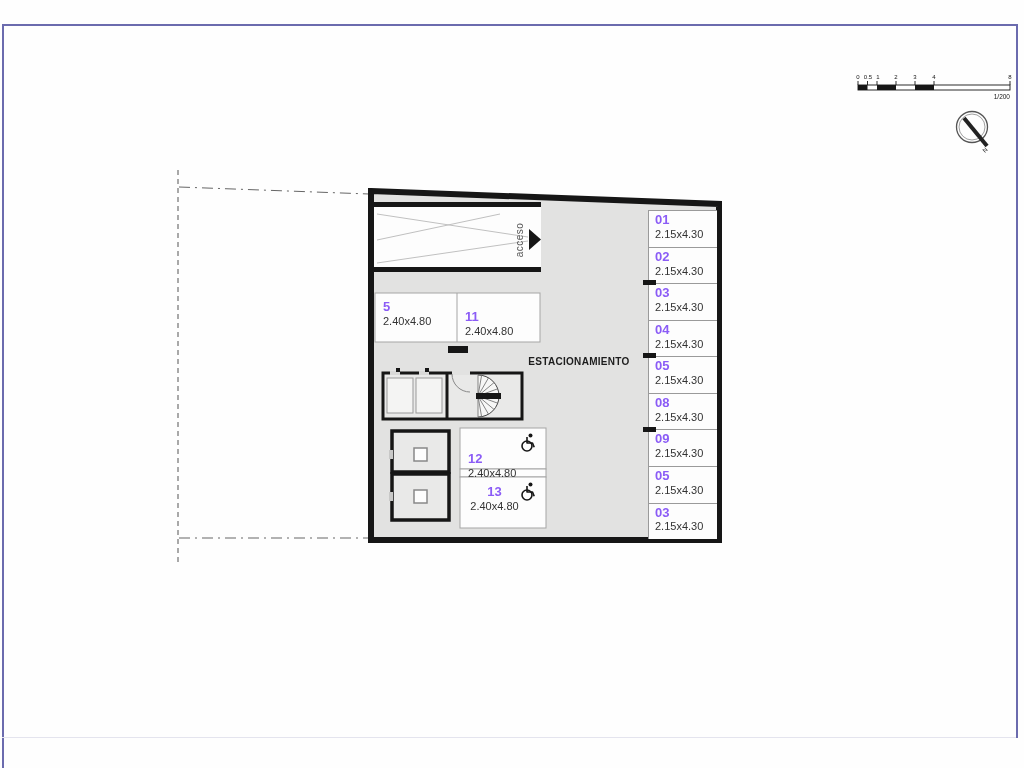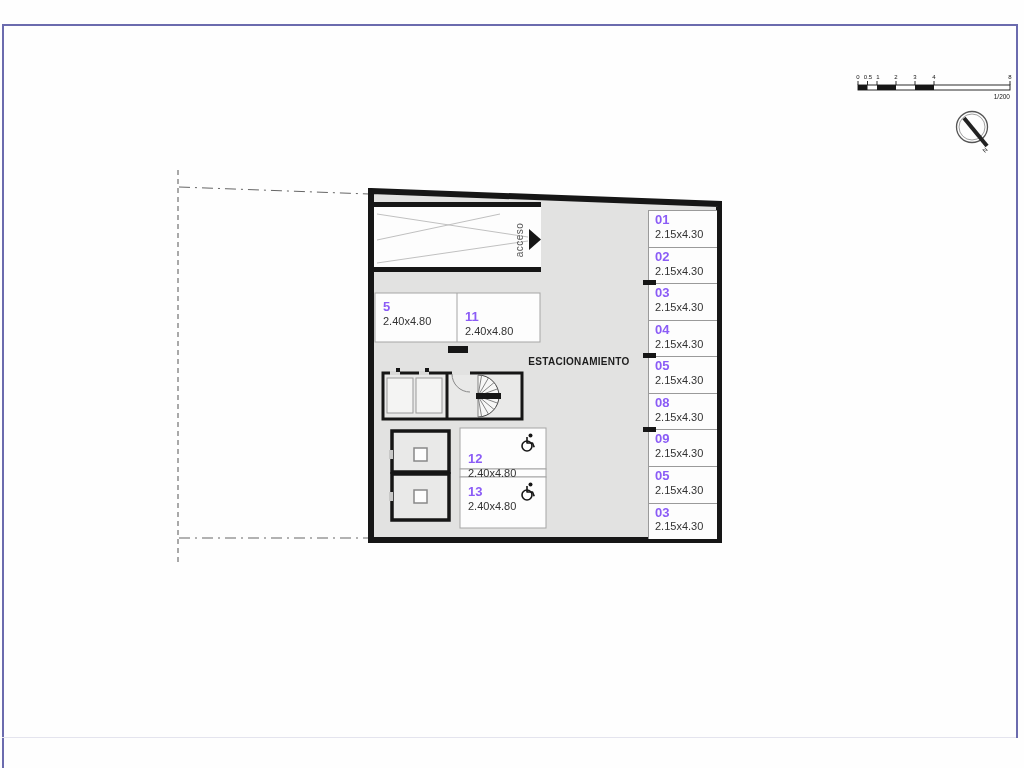--- a/index.html
+++ b/index.html
@@ -185,21 +185,21 @@
   </div>
   <div class="cell" style="left:458px;top:306px;width:80px;">
     <div class="stall-num">11</div>
     <div class="stall-dims">2.40x4.80</div>
   </div>
 
   <div class="cell" style="left:461px;top:448px;width:60px;">
     <div class="stall-num">12</div>
     <div class="stall-dims">2.40x4.80</div>
   </div>
-  <div class="cell" style="left:461px;top:481px;width:60px;">
+  <div class="cell" style="left:461px;top:481px;width:60px;text-align:center;">
     <div class="stall-num">13</div>
     <div class="stall-dims">2.40x4.80</div>
   </div>
 
   <div class="acceso">acceso</div>
   <div class="area-label">ESTACIONAMIENTO</div>
 
 </div>
 
 </body></html>

